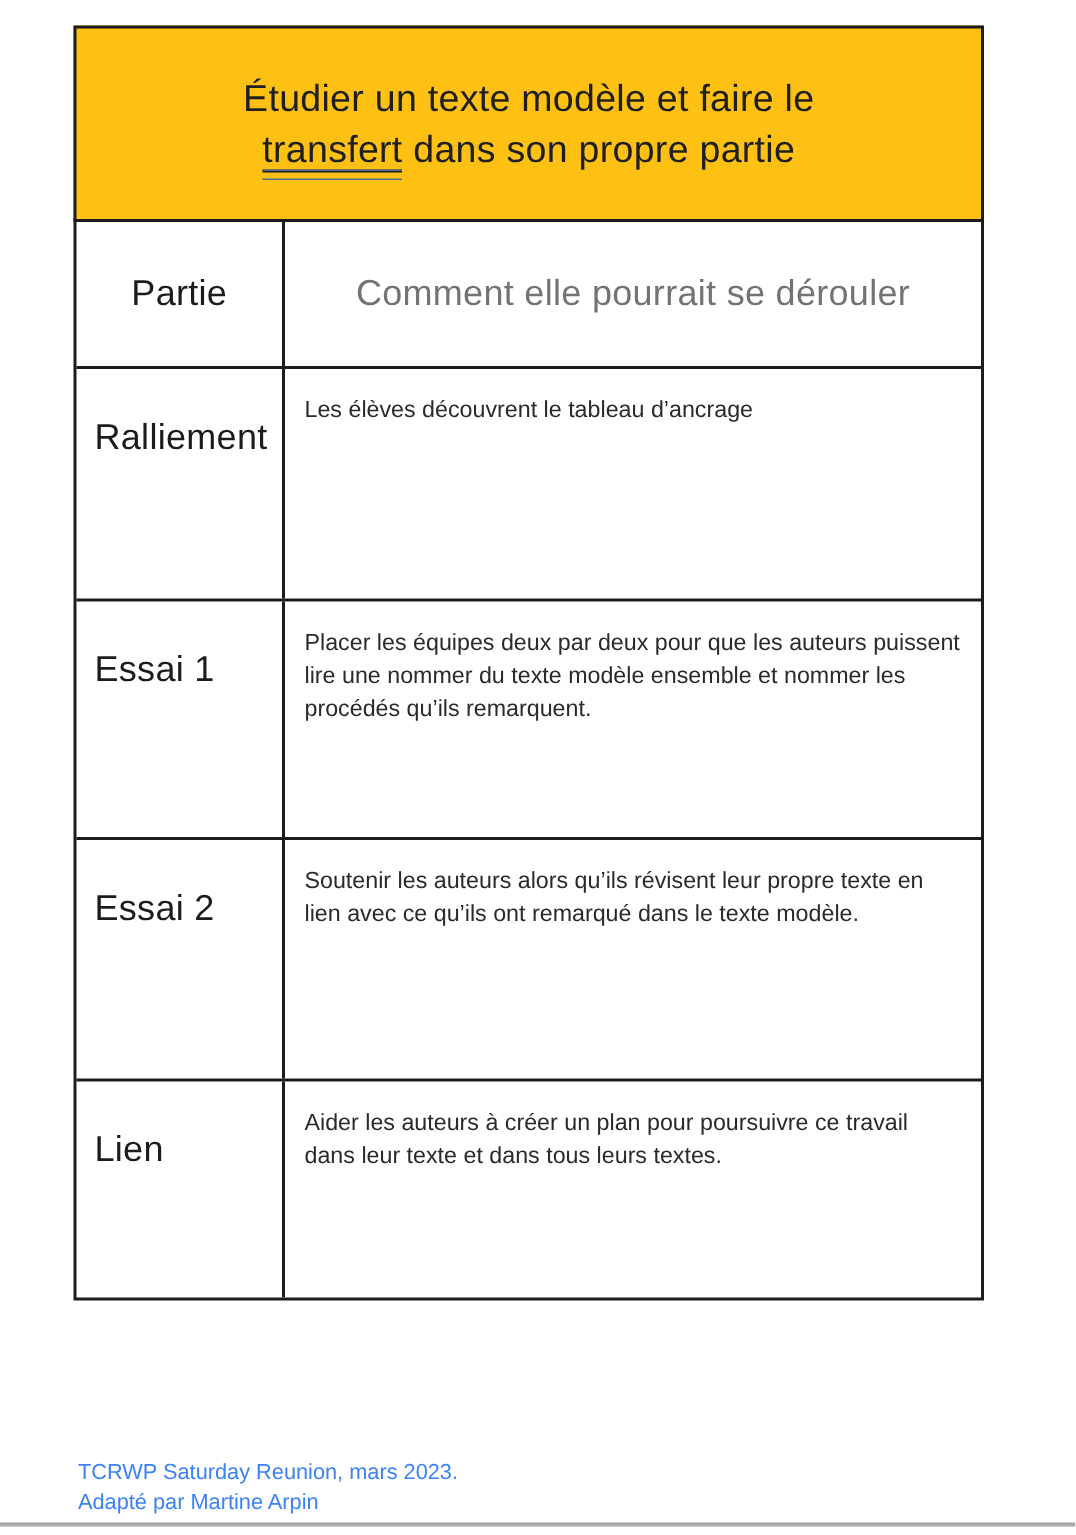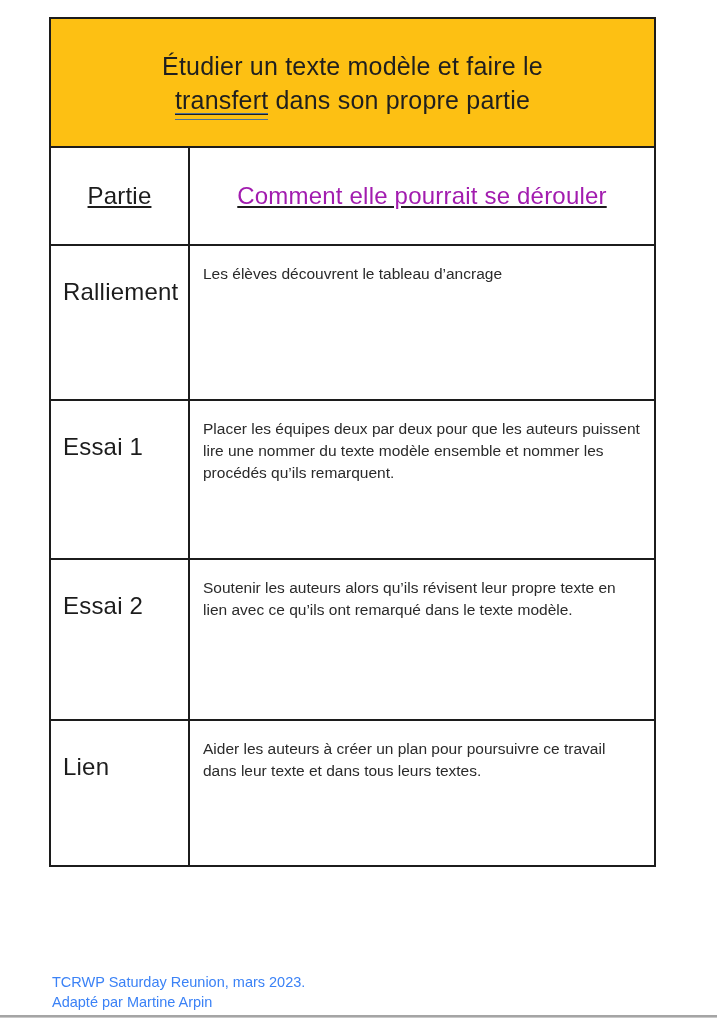--- a/index.html
+++ b/index.html
@@ -60,21 +60,21 @@
     margin-top: -2px;
     border: 2px solid #1c1c1c;
   }
   .t-row {
     display: grid;
     grid-template-columns: 139px 1fr;
   }
   .t-row + .t-row { border-top: 2px solid #1c1c1c; }
   .t-row > .cell-part { border-right: 2px solid #1c1c1c; }
 
-  .t-row.head    { height: 96px; text-decoration: underline; }
+  .t-row.head    { height: 96px; }
   .t-row.r0      { height: 155px; }
   .t-row.r1      { height: 159px; }
   .t-row.r2      { height: 161px; }
   .t-row.r3      { height: 146px; }
 
   .head .cell-part,
   .head .cell-desc {
     display: flex;
     align-items: center;
     justify-content: center;
@@ -86,21 +86,21 @@
     font-size: 24px;
     letter-spacing: 0.2px;
   }
   .head .cell-part { padding: 0; }
   .cell-desc {
     padding: 17px 14px 0 13px;
     font-size: 15.5px;
     line-height: 22px;
     color: #2a2a2a;
   }
-  .head .cell-desc { padding: 0; color: #a21caf; }
+  .head .cell-desc { padding: 0; color: #737373; }
   
   .footer {
     position: absolute;
     left: 52px;
     top: 972px;
     font-size: 14.5px;
     line-height: 20px;
   }
   .bottom-rule {
     position: absolute;

